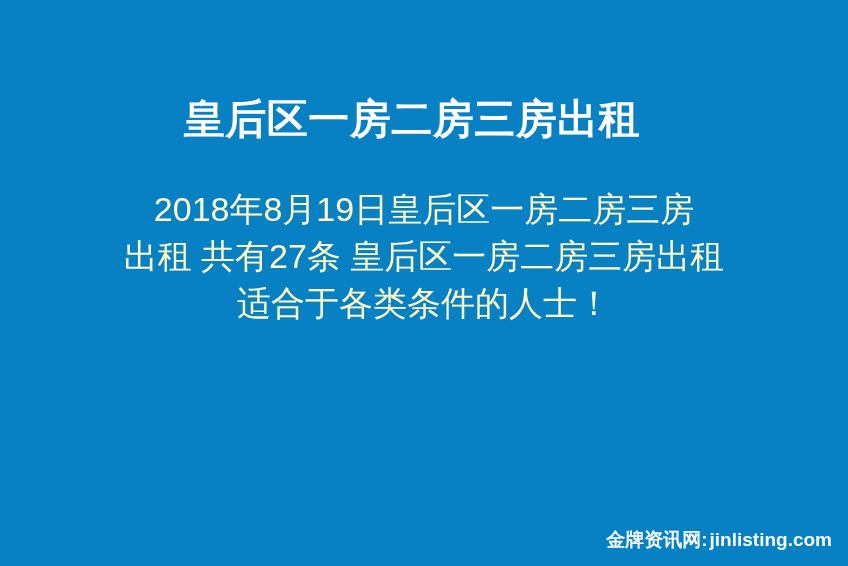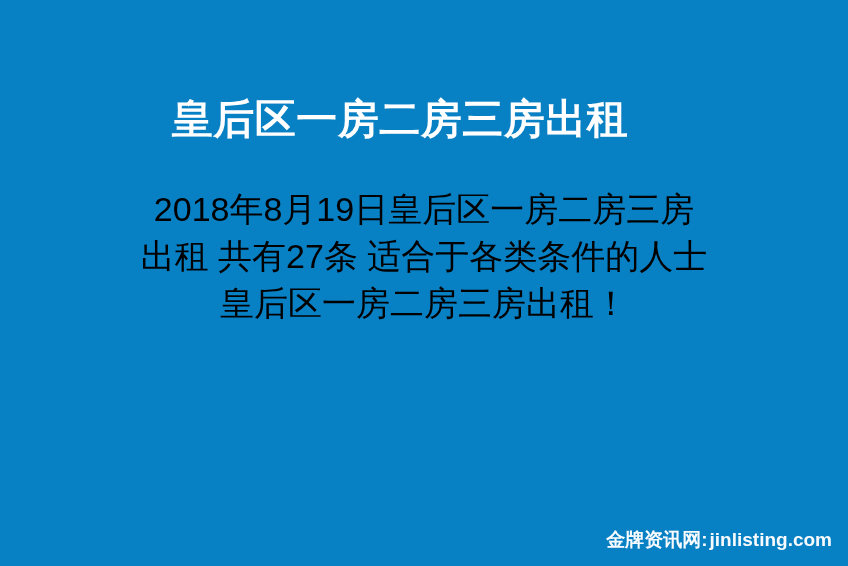--- a/index.html
+++ b/index.html
@@ -18,40 +18,40 @@
     position: relative;
     width: 848px;
     height: 566px;
     background: #0880c4;
     box-sizing: border-box;
   }
 
   
   .headline {
     position: absolute;
-    left: 0;
+    left: 12px;
     top: 68px;
     width: 800px;
     text-align: center;
     color: #ffffff;
     font-size: 41px;
     font-weight: bold;
     letter-spacing: 0.5px;
     line-height: 1.2;
     white-space: nowrap;
   }
 
   
   .body-copy {
     position: absolute;
     left: 0;
     top: 186px;
     width: 848px;
     text-align: center;
-    color: #000000;
+    color: #fef9c3;
     font-size: 34px;
     font-weight: normal;
     line-height: 47px;
     letter-spacing: 0px;
   }
   .body-line {
     display: block;
     white-space: nowrap;
   }
 
@@ -73,21 +73,21 @@
 </style>
 </head>
 <body style="background: rgb(8, 128, 196);">
 
 <div class="poster" style="background: rgb(8, 128, 196); color: rgb(255, 255, 255);">
 
   <h1 class="headline">皇后区一房二房三房出租</h1>
 
   <div class="body-copy">
     <span class="body-line">2018年8月19日皇后区一房二房三房</span>
-    <span class="body-line">出租 共有27条 适合于各类条件的人士</span>
-    <span class="body-line">皇后区一房二房三房出租！</span>
+    <span class="body-line">出租 共有27条 皇后区一房二房三房出租</span>
+    <span class="body-line">适合于各类条件的人士！</span>
   </div>
 
   <div class="watermark">
     <span class="wm-name">金牌资讯网</span><span class="wm-sep">:</span><span class="wm-site">jinlisting.com</span>
   </div>
 
 </div>
 
 </body></html>

